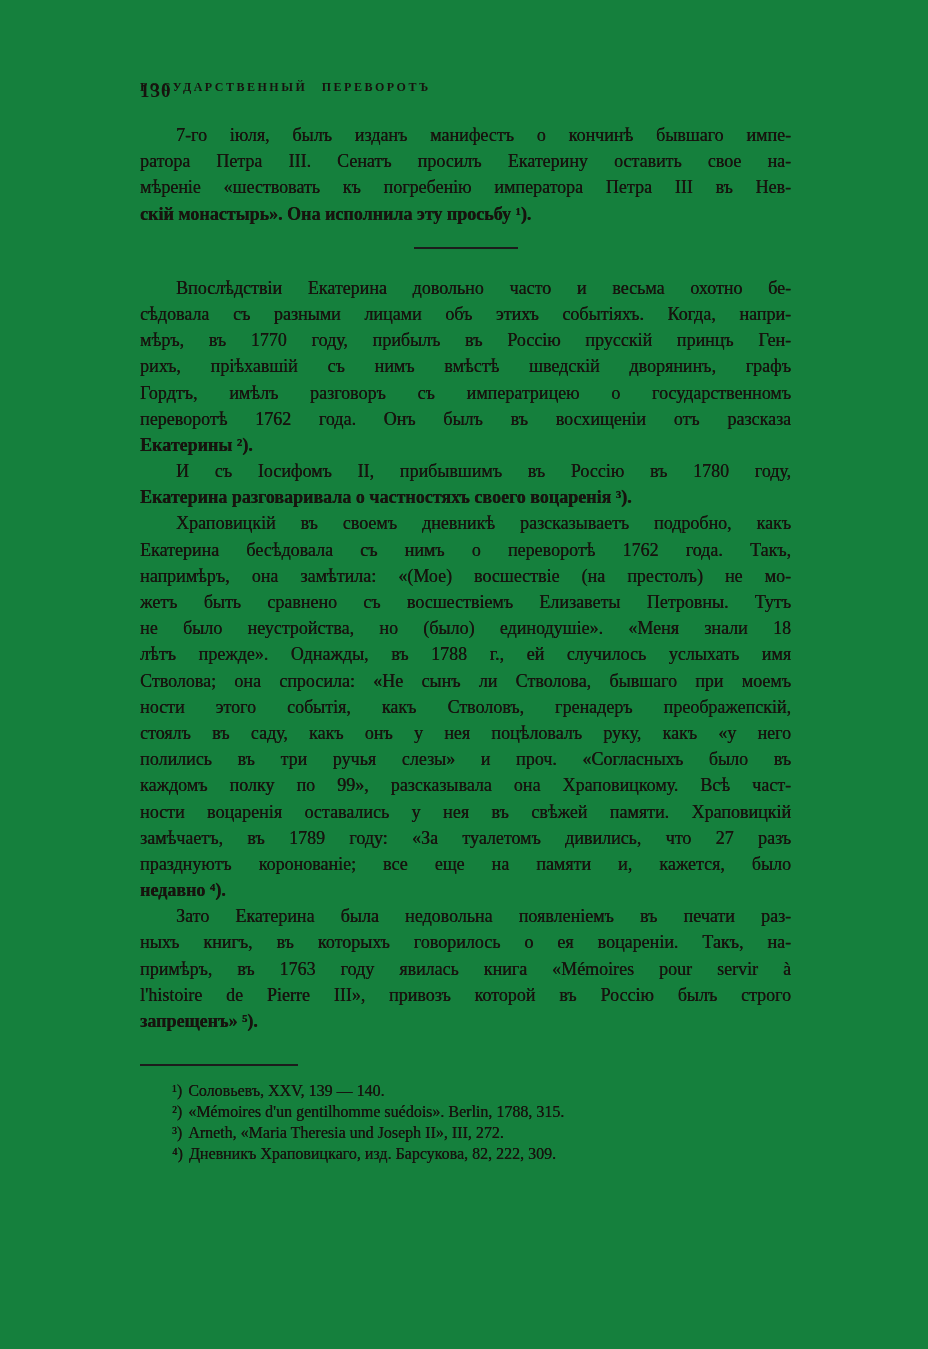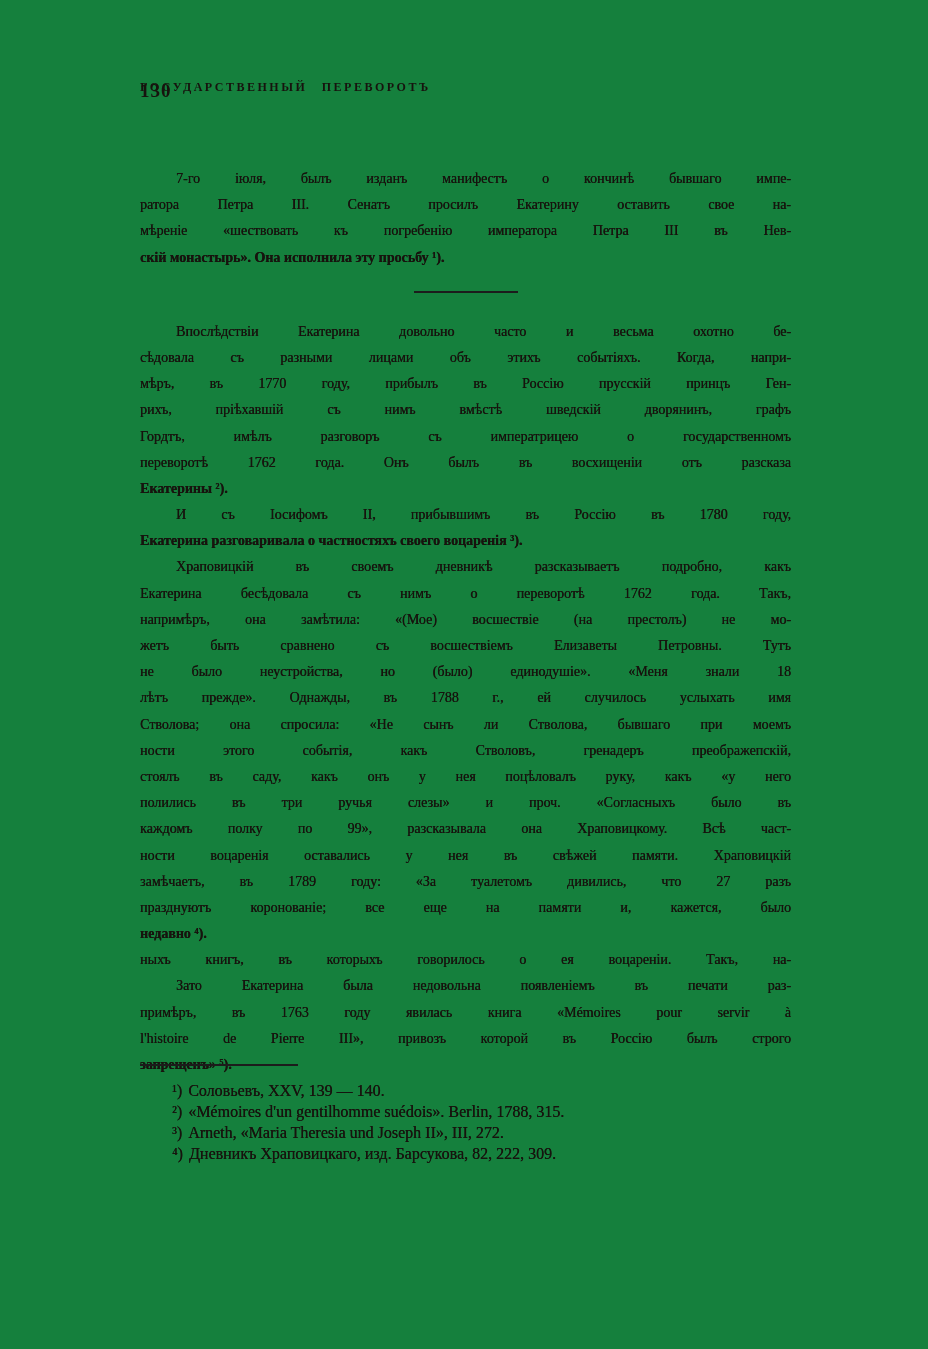--- a/index.html
+++ b/index.html
@@ -24,23 +24,22 @@
     font-size: 19px; font-weight: bold; letter-spacing: 1px;
   }
   .running-title {
     display: block; text-align: left;
     font-size: 12px; font-weight: bold;
     letter-spacing: 2.5px; word-spacing: 9px;
   }
   .body-text {
     position: absolute;
     left: 140px; top: 122px; width: 651px;
-    font-size: 14px; line-height: 26.2px;
+    font-size: 18px; line-height: 26.2px;
     text-shadow: 0.3px 0 0 currentColor;
-    margin-top: 44px;
   }
   .line {
     text-align: justify;
     text-align-last: justify;
     height: 26.2px; overflow: hidden;
   }
   .line.first { text-indent: 36px; }
   .line.last  { text-align-last: left; font-weight: bold; }
   .mid-divider {
     width: 104px; height: 2px;
@@ -107,22 +106,22 @@
           <div class="line">ности этого событія, какъ Стволовъ, гренадеръ преображепскій,</div>
           <div class="line">стоялъ въ саду, какъ онъ у нея поцѣловалъ руку, какъ «у него</div>
           <div class="line">полились въ три ручья слезы» и проч. «Согласныхъ было въ</div>
           <div class="line">каждомъ полку по 99», разсказывала она Храповицкому. Всѣ част-</div>
           <div class="line">ности воцаренія оставались у нея въ свѣжей памяти. Храповицкій</div>
           <div class="line">замѣчаетъ, въ 1789 году: «За туалетомъ дивились, что 27 разъ</div>
           <div class="line">празднуютъ коронованіе; все еще на памяти и, кажется, было</div>
           <div class="line last">недавно ⁴).</div>
         </div>
         <div class="para">
+          <div class="line first">Зато Екатерина была недовольна появленіемъ въ печати раз-</div>
           <div class="line">ныхъ книгъ, въ которыхъ говорилось о ея воцареніи. Такъ, на-</div>
-          <div class="line first">Зато Екатерина была недовольна появленіемъ въ печати раз-</div>
           <div class="line">примѣръ, въ 1763 году явилась книга «Mémoires pour servir à</div>
           <div class="line">l'histoire de Pierre III», привозъ которой въ Россію былъ строго</div>
           <div class="line last">запрещенъ» ⁵).</div>
         </div>
       </div>
   </div>
 
   <div class="footnotes">
     <div class="fn-rule"></div>
     <div id="footnote-list">

